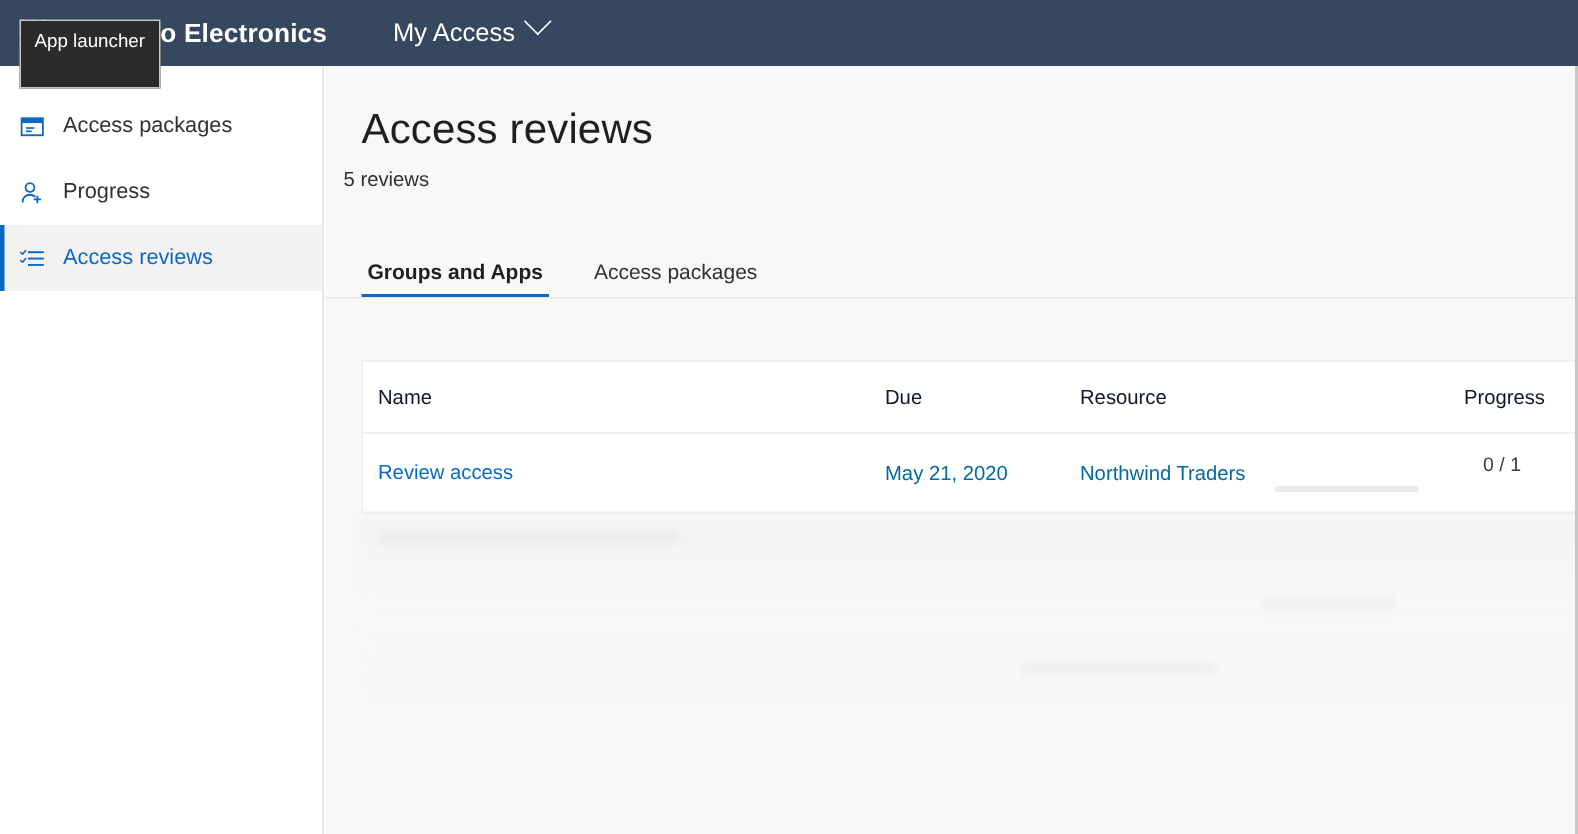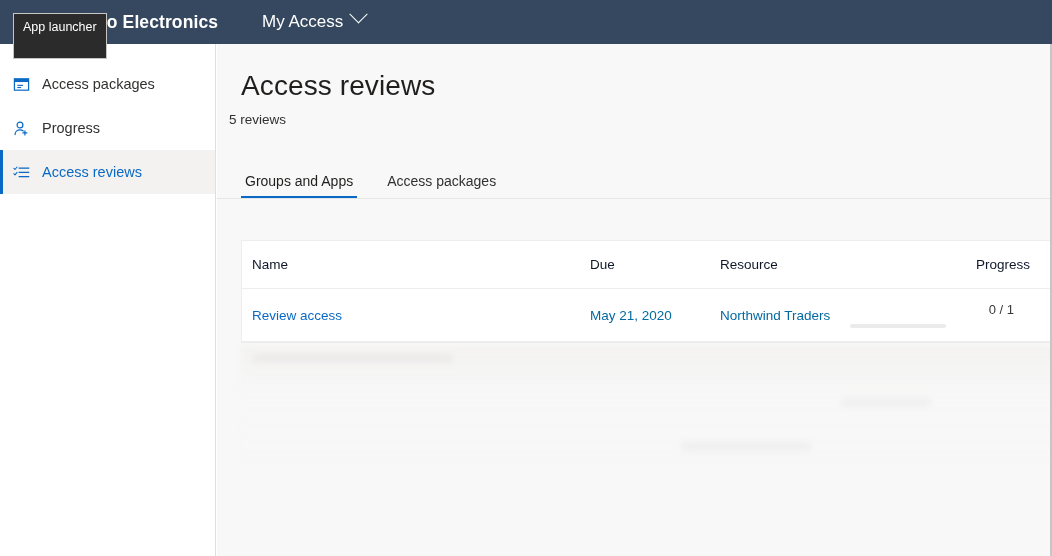--- a/index.html
+++ b/index.html
@@ -182,21 +182,21 @@
   }
   .tab {
     position: relative;
     font-size: 14px;
     color: #323130;
     padding: 0 4px 9px 4px;
     cursor: pointer;
     white-space: nowrap;
   }
   .tab.active {
-    font-weight: 400;
+    font-weight: 700;
     color: #201f1e;
   }
   .tab.active::after {
     content: "";
     position: absolute;
     left: 0; right: 0; bottom: 0;
     height: 2.5px;
     background: #0a69c4;
   }
 

